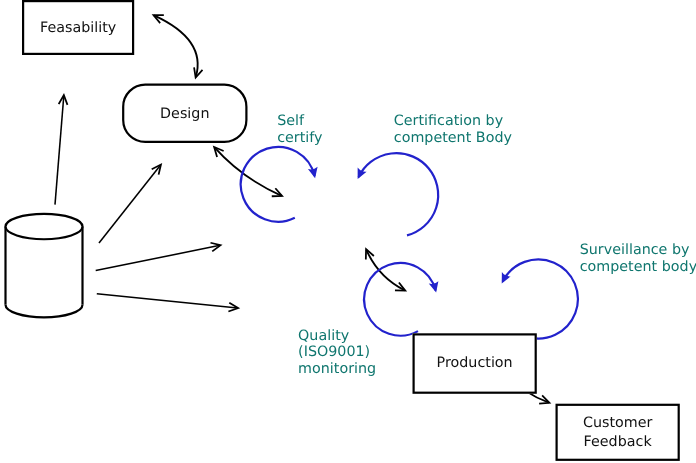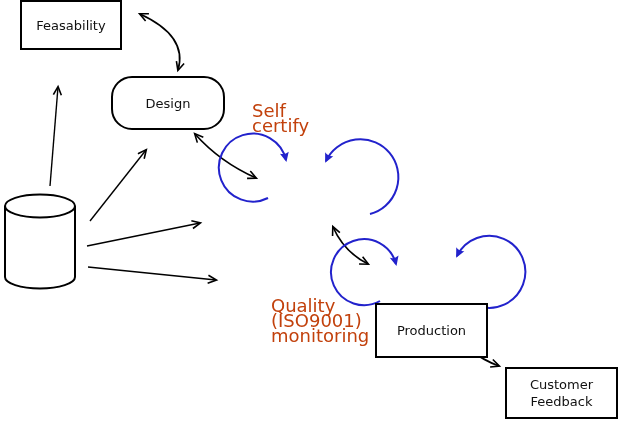--- a/index.html
+++ b/index.html
@@ -12,21 +12,21 @@
     position:absolute;background:#fff;border:2px solid #000;box-sizing:border-box;
     display:flex;align-items:center;justify-content:center;text-align:center;
     font-size:13px;color:#111;line-height:17px;padding:2px 6px;
   }
   .box-feasability{left:20px;top:0;width:102px;height:50px;}
   .box-design{left:111px;top:76px;width:114px;height:54px;border-radius:21px;}
   .box-approval{left:262px;top:168px;width:114px;height:55px;}
   .box-production{left:375px;top:267px;width:113px;height:55px;margin-top:36px;}
   .box-customer{left:505px;top:367px;width:113px;height:52px;}
   .blue-label{
-    position:absolute;color:#c2410c;font-size:18px;line-height:15px;white-space:nowrap;
+    position:absolute;color:#0f766e;font-size:13px;line-height:15px;white-space:nowrap;
   }
   .lbl-self{left:252px;top:103px;}
   .lbl-cert{left:358px;top:103px;}
   .lbl-surv{left:527px;top:220px;}
   .lbl-qual{left:271px;top:298px;}
   .store-label{
     position:absolute;left:0px;top:295px;width:80px;text-align:center;
     color:#111;font-size:12.5px;white-space:nowrap;
   }
 </style>
@@ -88,19 +88,27 @@
   </div>
   <div class="box box-customer">
     <span>Customer Feedback</span>
   </div>
 
 
   <div class="blue-label lbl-self">
     <div>Self</div>
     <div>certify</div>
   </div>
+  <div class="blue-label lbl-cert">
+    <div>Certification by</div>
+    <div>competent Body</div>
+  </div>
+  <div class="blue-label lbl-surv">
+    <div>Surveillance by</div>
+    <div>competent body</div>
+  </div>
   <div class="blue-label lbl-qual">
     <div>Quality</div>
     <div>(ISO9001)</div>
     <div>monitoring</div>
   </div>
 
 </div>
 
 </body></html>

